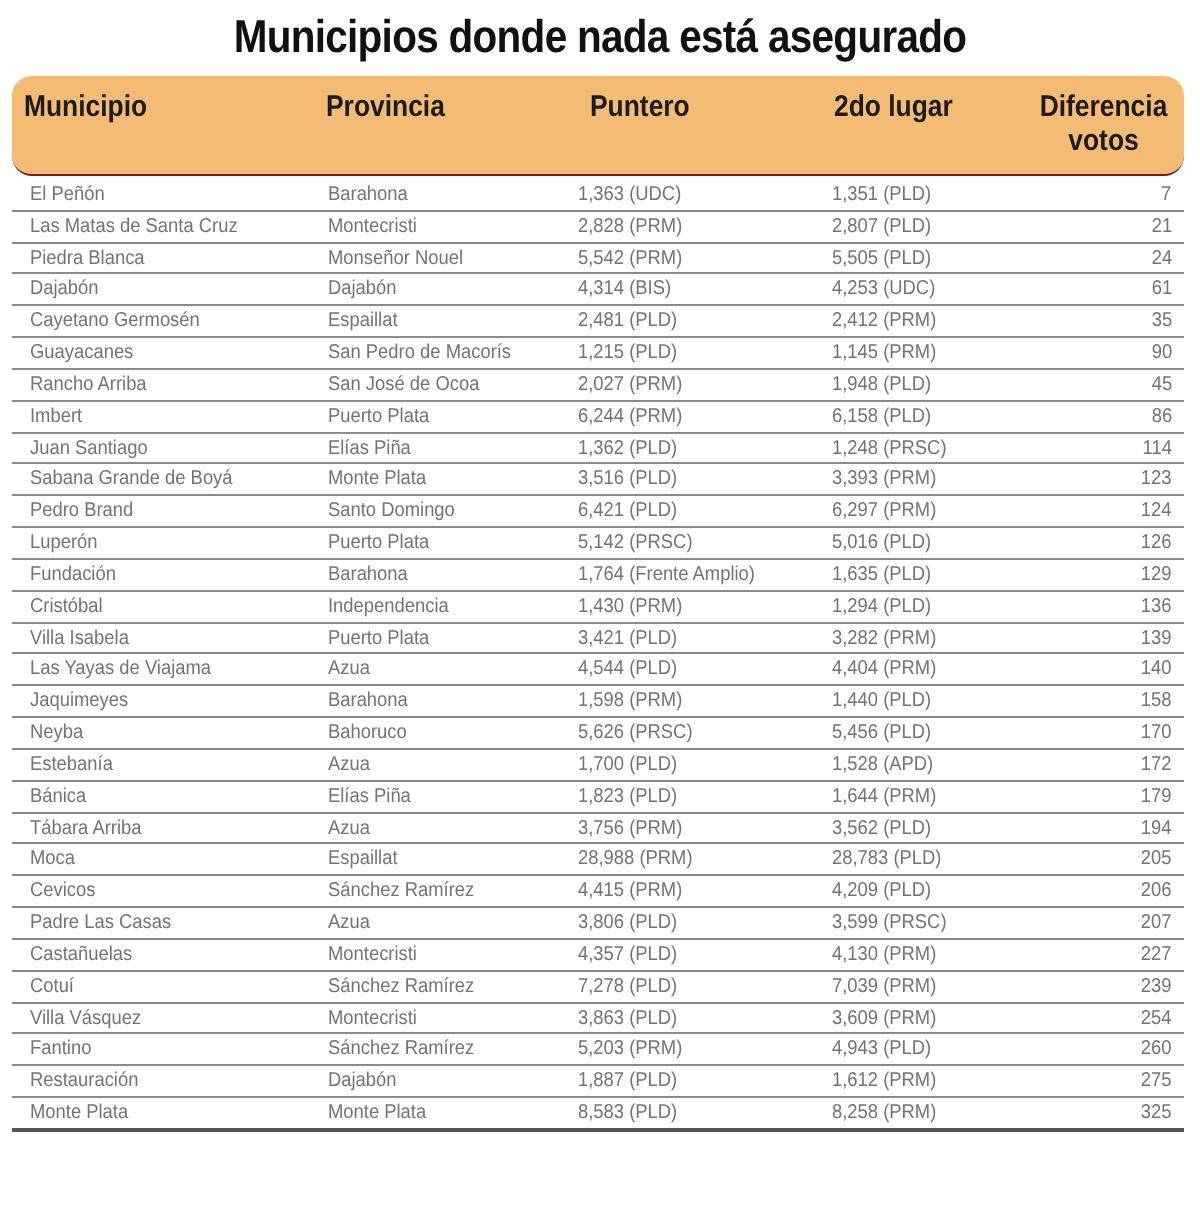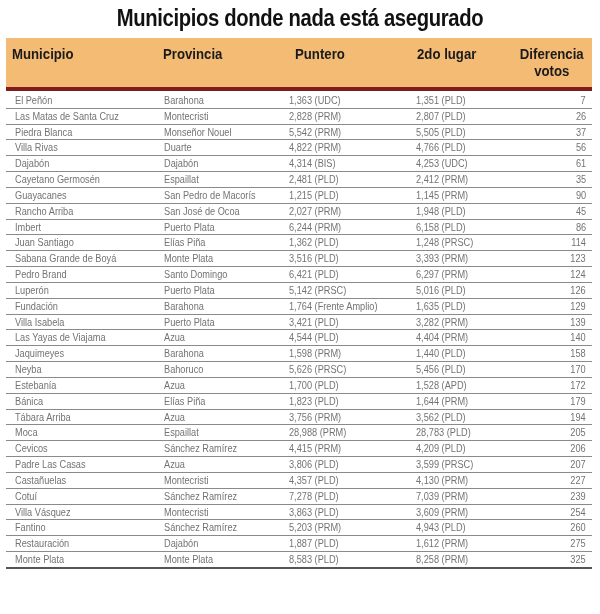--- a/index.html
+++ b/index.html
@@ -32,21 +32,22 @@
   .table-wrap {
     position: absolute;
     left: 6px;
     top: 38px;
     width: 586px;
   }
   .header {
     position: relative;
     height: 49px;
     background: #f4bb74;
-    border-bottom: 4px solid #7f1d1d;
+    border-bottom: 1px solid #7f1d1d;
+    border-radius: 10px;
   }
   .th {
     position: absolute;
     font-weight: bold;
     font-size: 15px;
     color: #1b1b1b;
     top: 7px;
     line-height: 17px;
     transform: scaleX(0.88);
     transform-origin: left top;
@@ -106,35 +107,28 @@
         <div class="cell c2">Barahona</div>
         <div class="cell c3">1,363 (UDC)</div>
         <div class="cell c4">1,351 (PLD)</div>
         <div class="cell c5">7</div>
       </div>
       <div class="row">
         <div class="cell c1">Las Matas de Santa Cruz</div>
         <div class="cell c2">Montecristi</div>
         <div class="cell c3">2,828 (PRM)</div>
         <div class="cell c4">2,807 (PLD)</div>
-        <div class="cell c5">26</div>
+        <div class="cell c5">21</div>
       </div>
       <div class="row">
         <div class="cell c1">Piedra Blanca</div>
         <div class="cell c2">Monseñor Nouel</div>
         <div class="cell c3">5,542 (PRM)</div>
         <div class="cell c4">5,505 (PLD)</div>
-        <div class="cell c5">37</div>
-      </div>
-      <div class="row">
-        <div class="cell c1">Villa Rivas</div>
-        <div class="cell c2">Duarte</div>
-        <div class="cell c3">4,822 (PRM)</div>
-        <div class="cell c4">4,766 (PLD)</div>
-        <div class="cell c5">56</div>
+        <div class="cell c5">24</div>
       </div>
       <div class="row">
         <div class="cell c1">Dajabón</div>
         <div class="cell c2">Dajabón</div>
         <div class="cell c3">4,314 (BIS)</div>
         <div class="cell c4">4,253 (UDC)</div>
         <div class="cell c5">61</div>
       </div>
       <div class="row">
         <div class="cell c1">Cayetano Germosén</div>
@@ -191,20 +185,27 @@
         <div class="cell c3">5,142 (PRSC)</div>
         <div class="cell c4">5,016 (PLD)</div>
         <div class="cell c5">126</div>
       </div>
       <div class="row">
         <div class="cell c1">Fundación</div>
         <div class="cell c2">Barahona</div>
         <div class="cell c3">1,764 (Frente Amplio)</div>
         <div class="cell c4">1,635 (PLD)</div>
         <div class="cell c5">129</div>
+      </div>
+      <div class="row">
+        <div class="cell c1">Cristóbal</div>
+        <div class="cell c2">Independencia</div>
+        <div class="cell c3">1,430 (PRM)</div>
+        <div class="cell c4">1,294 (PLD)</div>
+        <div class="cell c5">136</div>
       </div>
       <div class="row">
         <div class="cell c1">Villa Isabela</div>
         <div class="cell c2">Puerto Plata</div>
         <div class="cell c3">3,421 (PLD)</div>
         <div class="cell c4">3,282 (PRM)</div>
         <div class="cell c5">139</div>
       </div>
       <div class="row">
         <div class="cell c1">Las Yayas de Viajama</div>

